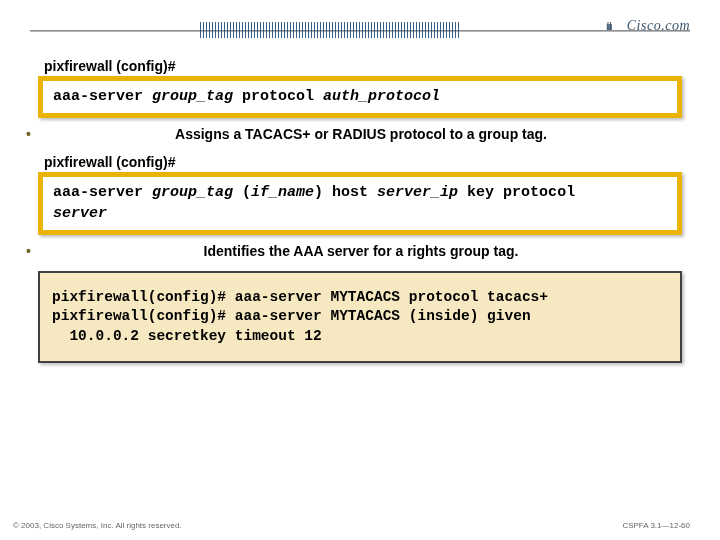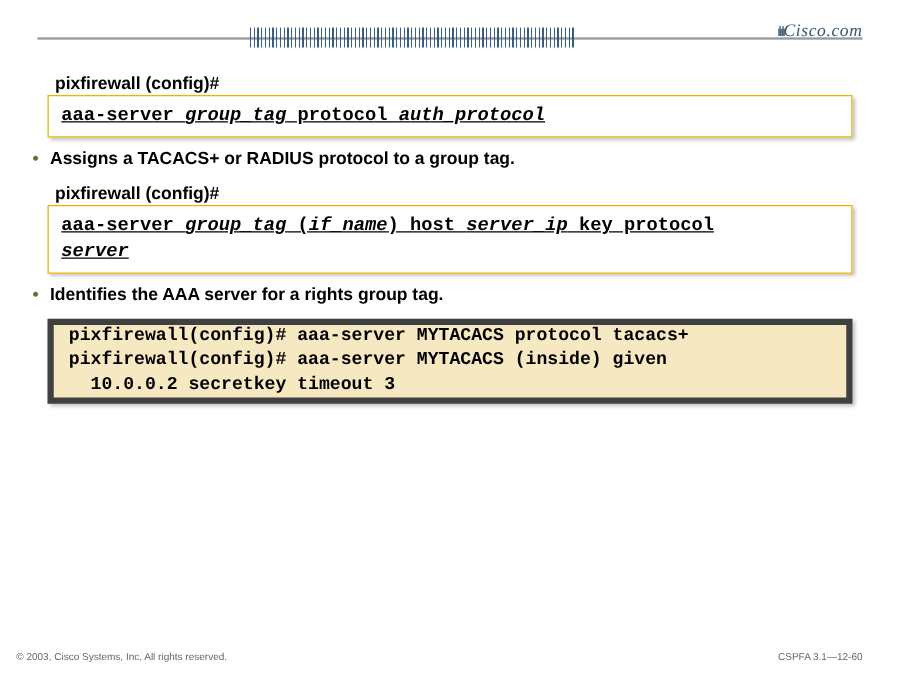--- a/index.html
+++ b/index.html
@@ -49,61 +49,61 @@
     letter-spacing: 0.5px;
     font-family: "Times New Roman", serif;
   }
   .brand .bars {
     display: inline-block;
     letter-spacing: -2px;
     font-style: normal;
     font-family: Arial, sans-serif;
     font-size: 11px;
     color: #3a566e;
-    margin-right: 0;
+    margin-right: 16px;
   }
   .content { padding: 0 8px; }
   .prompt {
     font-size: 14px;
     font-weight: bold;
     margin: 4px 0 2px 6px;
   }
   .cmdbox {
-    border: 1px solid #eab308;
+    border: 5px solid #eab308;
     background: #fff;
     box-shadow: 2px 2px 3px rgba(0,0,0,0.25);
     padding: 6px 10px;
     margin-bottom: 8px;
-    text-decoration: underline;
   }
   .cmdbox .t {
     font-family: "Courier New", monospace;
     font-size: 15px;
     font-weight: bold;
     line-height: 1.35;
   }
   .cmdbox .t i { font-style: italic; }
   .bullet {
     font-size: 14px;
     font-weight: bold;
     margin: 4px 0 12px 2px;
     position: relative;
+    text-align: center;
   }
   .bullet::before {
     content: "•";
     position: absolute;
     left: -14px;
     top: 0;
     color: #736a2d;
   }
   .examplebox {
     background: #f6e8c0;
-    border: 5px solid #404040;
+    border: 2px solid #404040;
     box-shadow: 2px 2px 3px rgba(0,0,0,0.25);
-    padding: 0 12px;
+    padding: 15px 12px;
     margin-top: 8px;
   }
   .examplebox .t {
     font-family: "Courier New", monospace;
     font-size: 14.5px;
     font-weight: bold;
     line-height: 1.35;
     white-space: pre;
   }
   .footer {
@@ -139,21 +139,21 @@
 
     <div class="prompt">pixfirewall (config)#</div>
     <div class="cmdbox">
       <div class="t"><span>aaa-server </span><i>group_tag</i><span> (</span><i>if_name</i><span>) host </span><i>server_ip</i><span> key protocol</span><br><span>  </span><i>server</i></div>
     </div>
     <div class="bullet">Identifies the AAA server for a rights group tag.</div>
 
     <div class="examplebox">
       <div class="t">pixfirewall(config)# aaa-server MYTACACS protocol tacacs+</div>
       <div class="t">pixfirewall(config)# aaa-server MYTACACS (inside) given</div>
-      <div class="t">  10.0.0.2 secretkey timeout 3</div>
+      <div class="t">  10.0.0.2 secretkey timeout 12</div>
     </div>
 
   </div>
 
 </div>
 
 <div class="footer">
   <span>© 2003, Cisco Systems, Inc. All rights reserved.</span>
   <span>CSPFA 3.1—12-60</span>
 </div>

